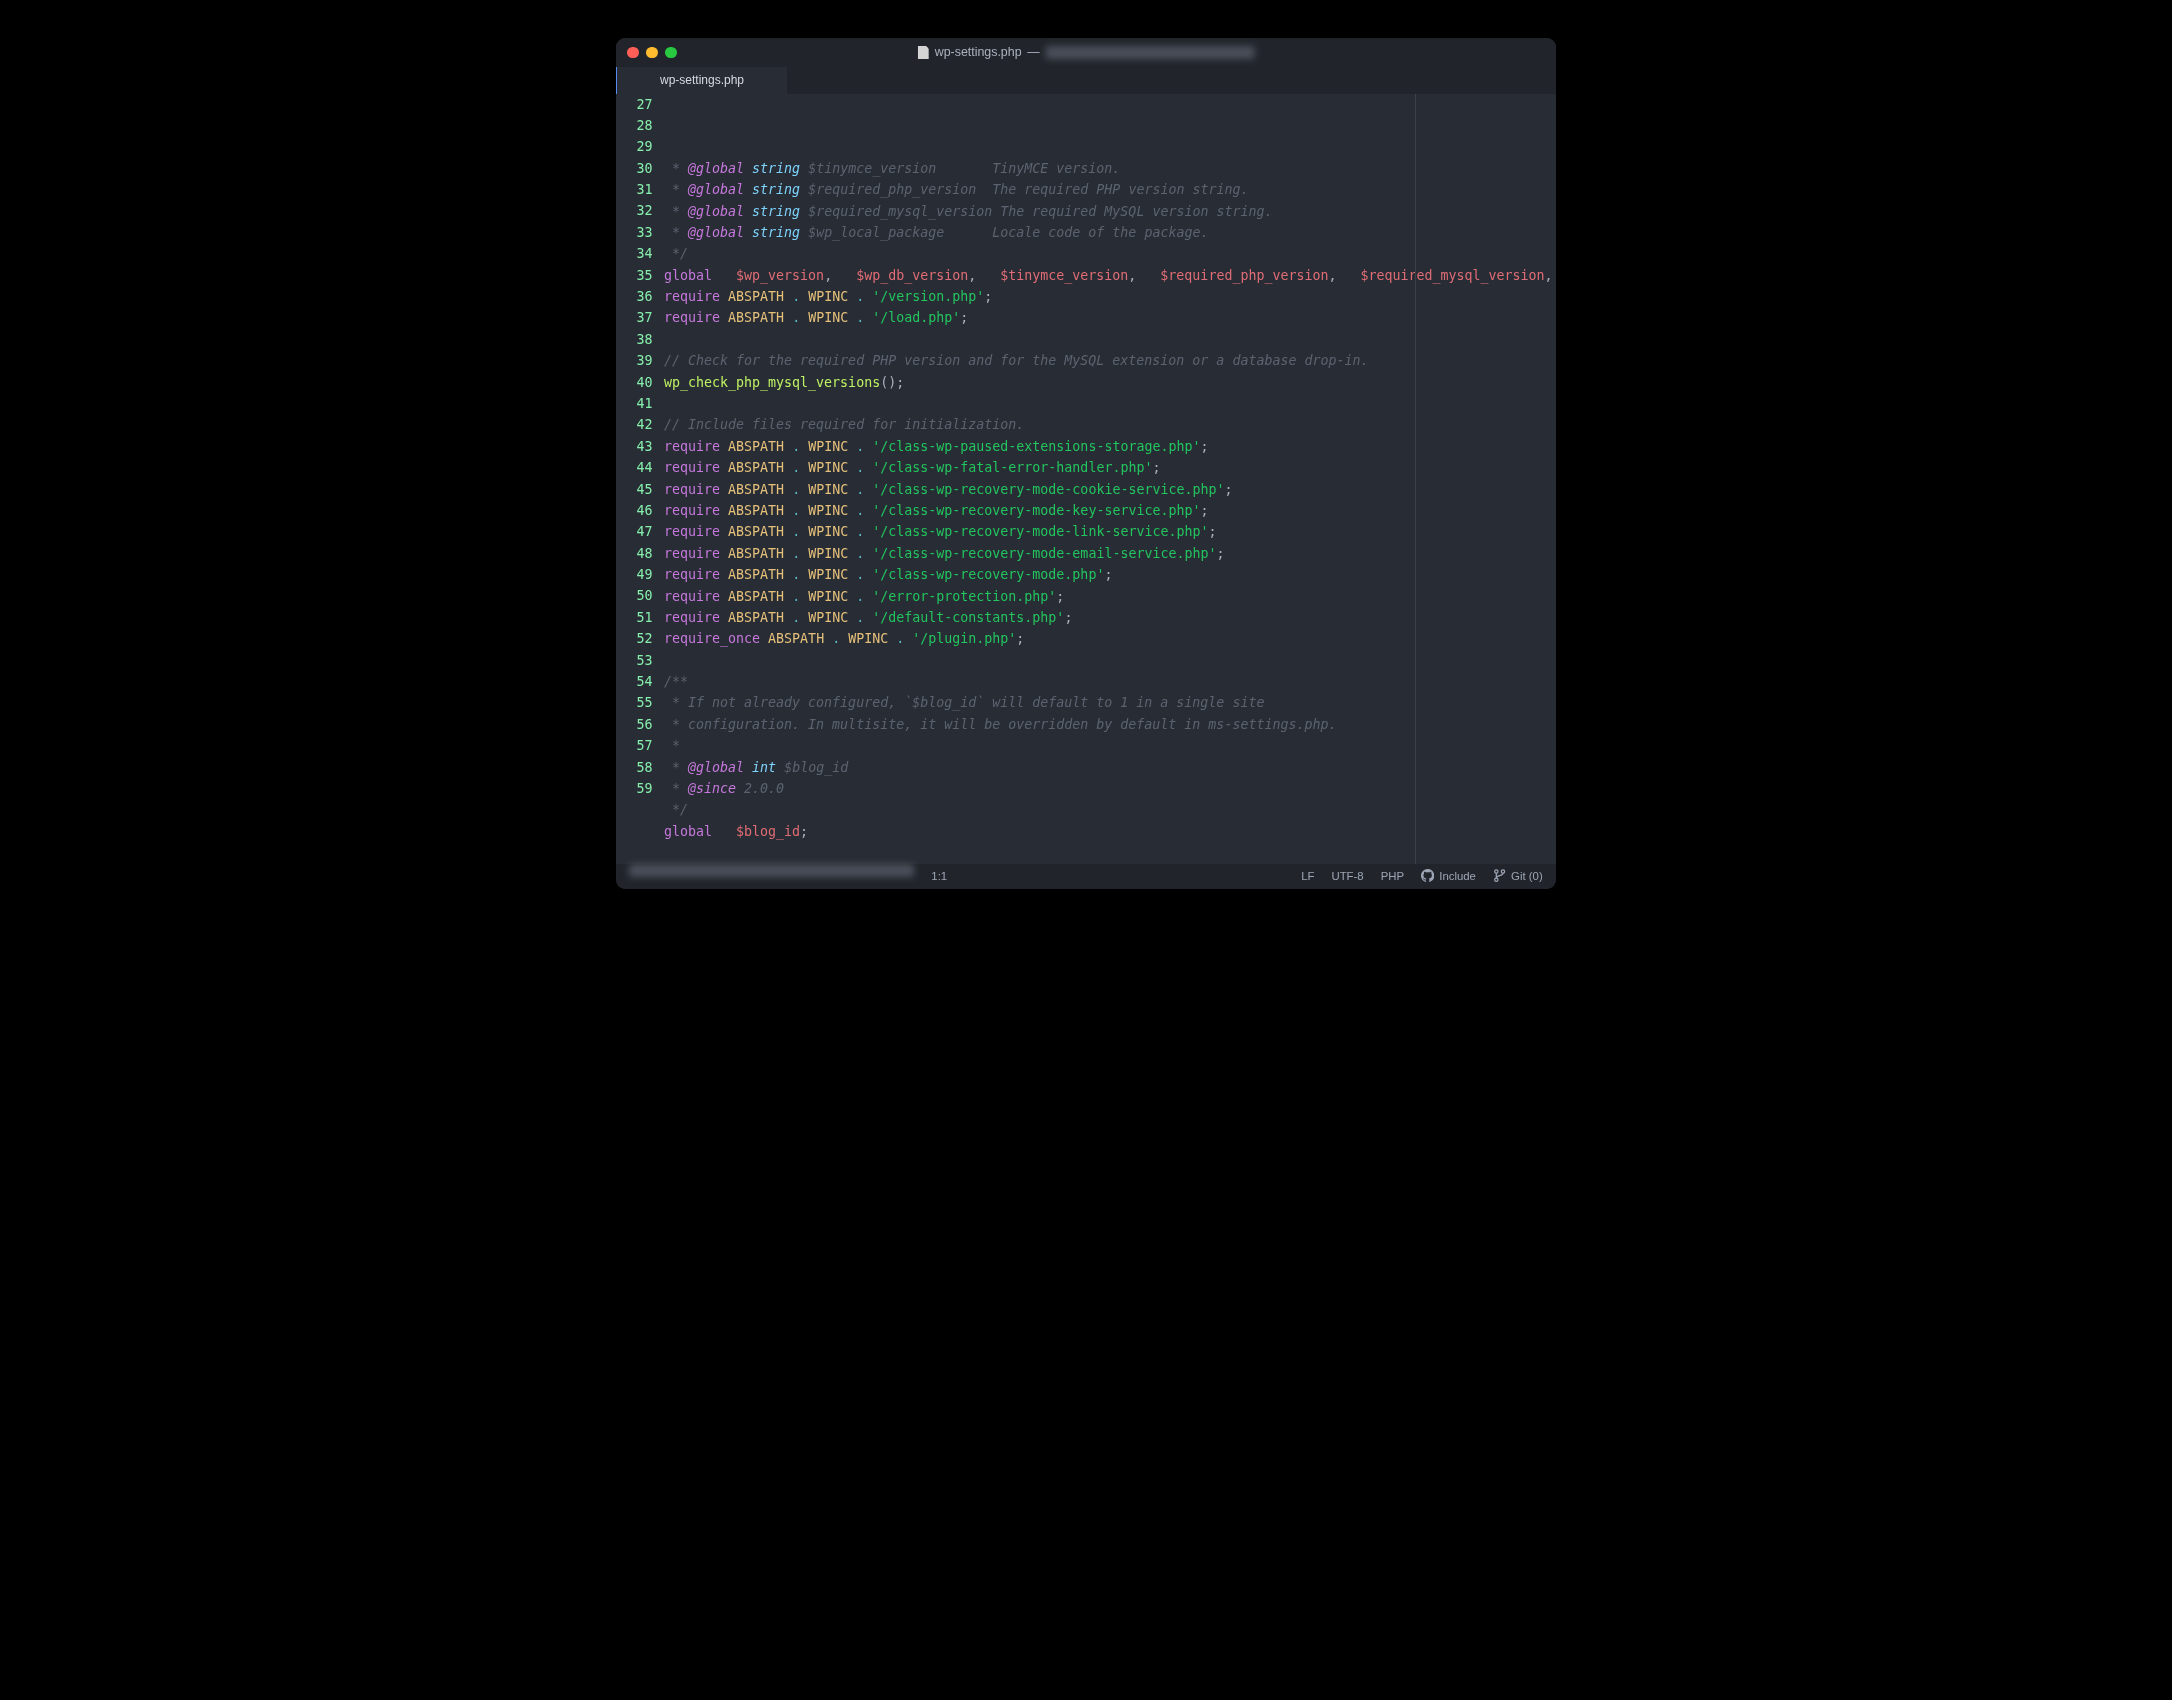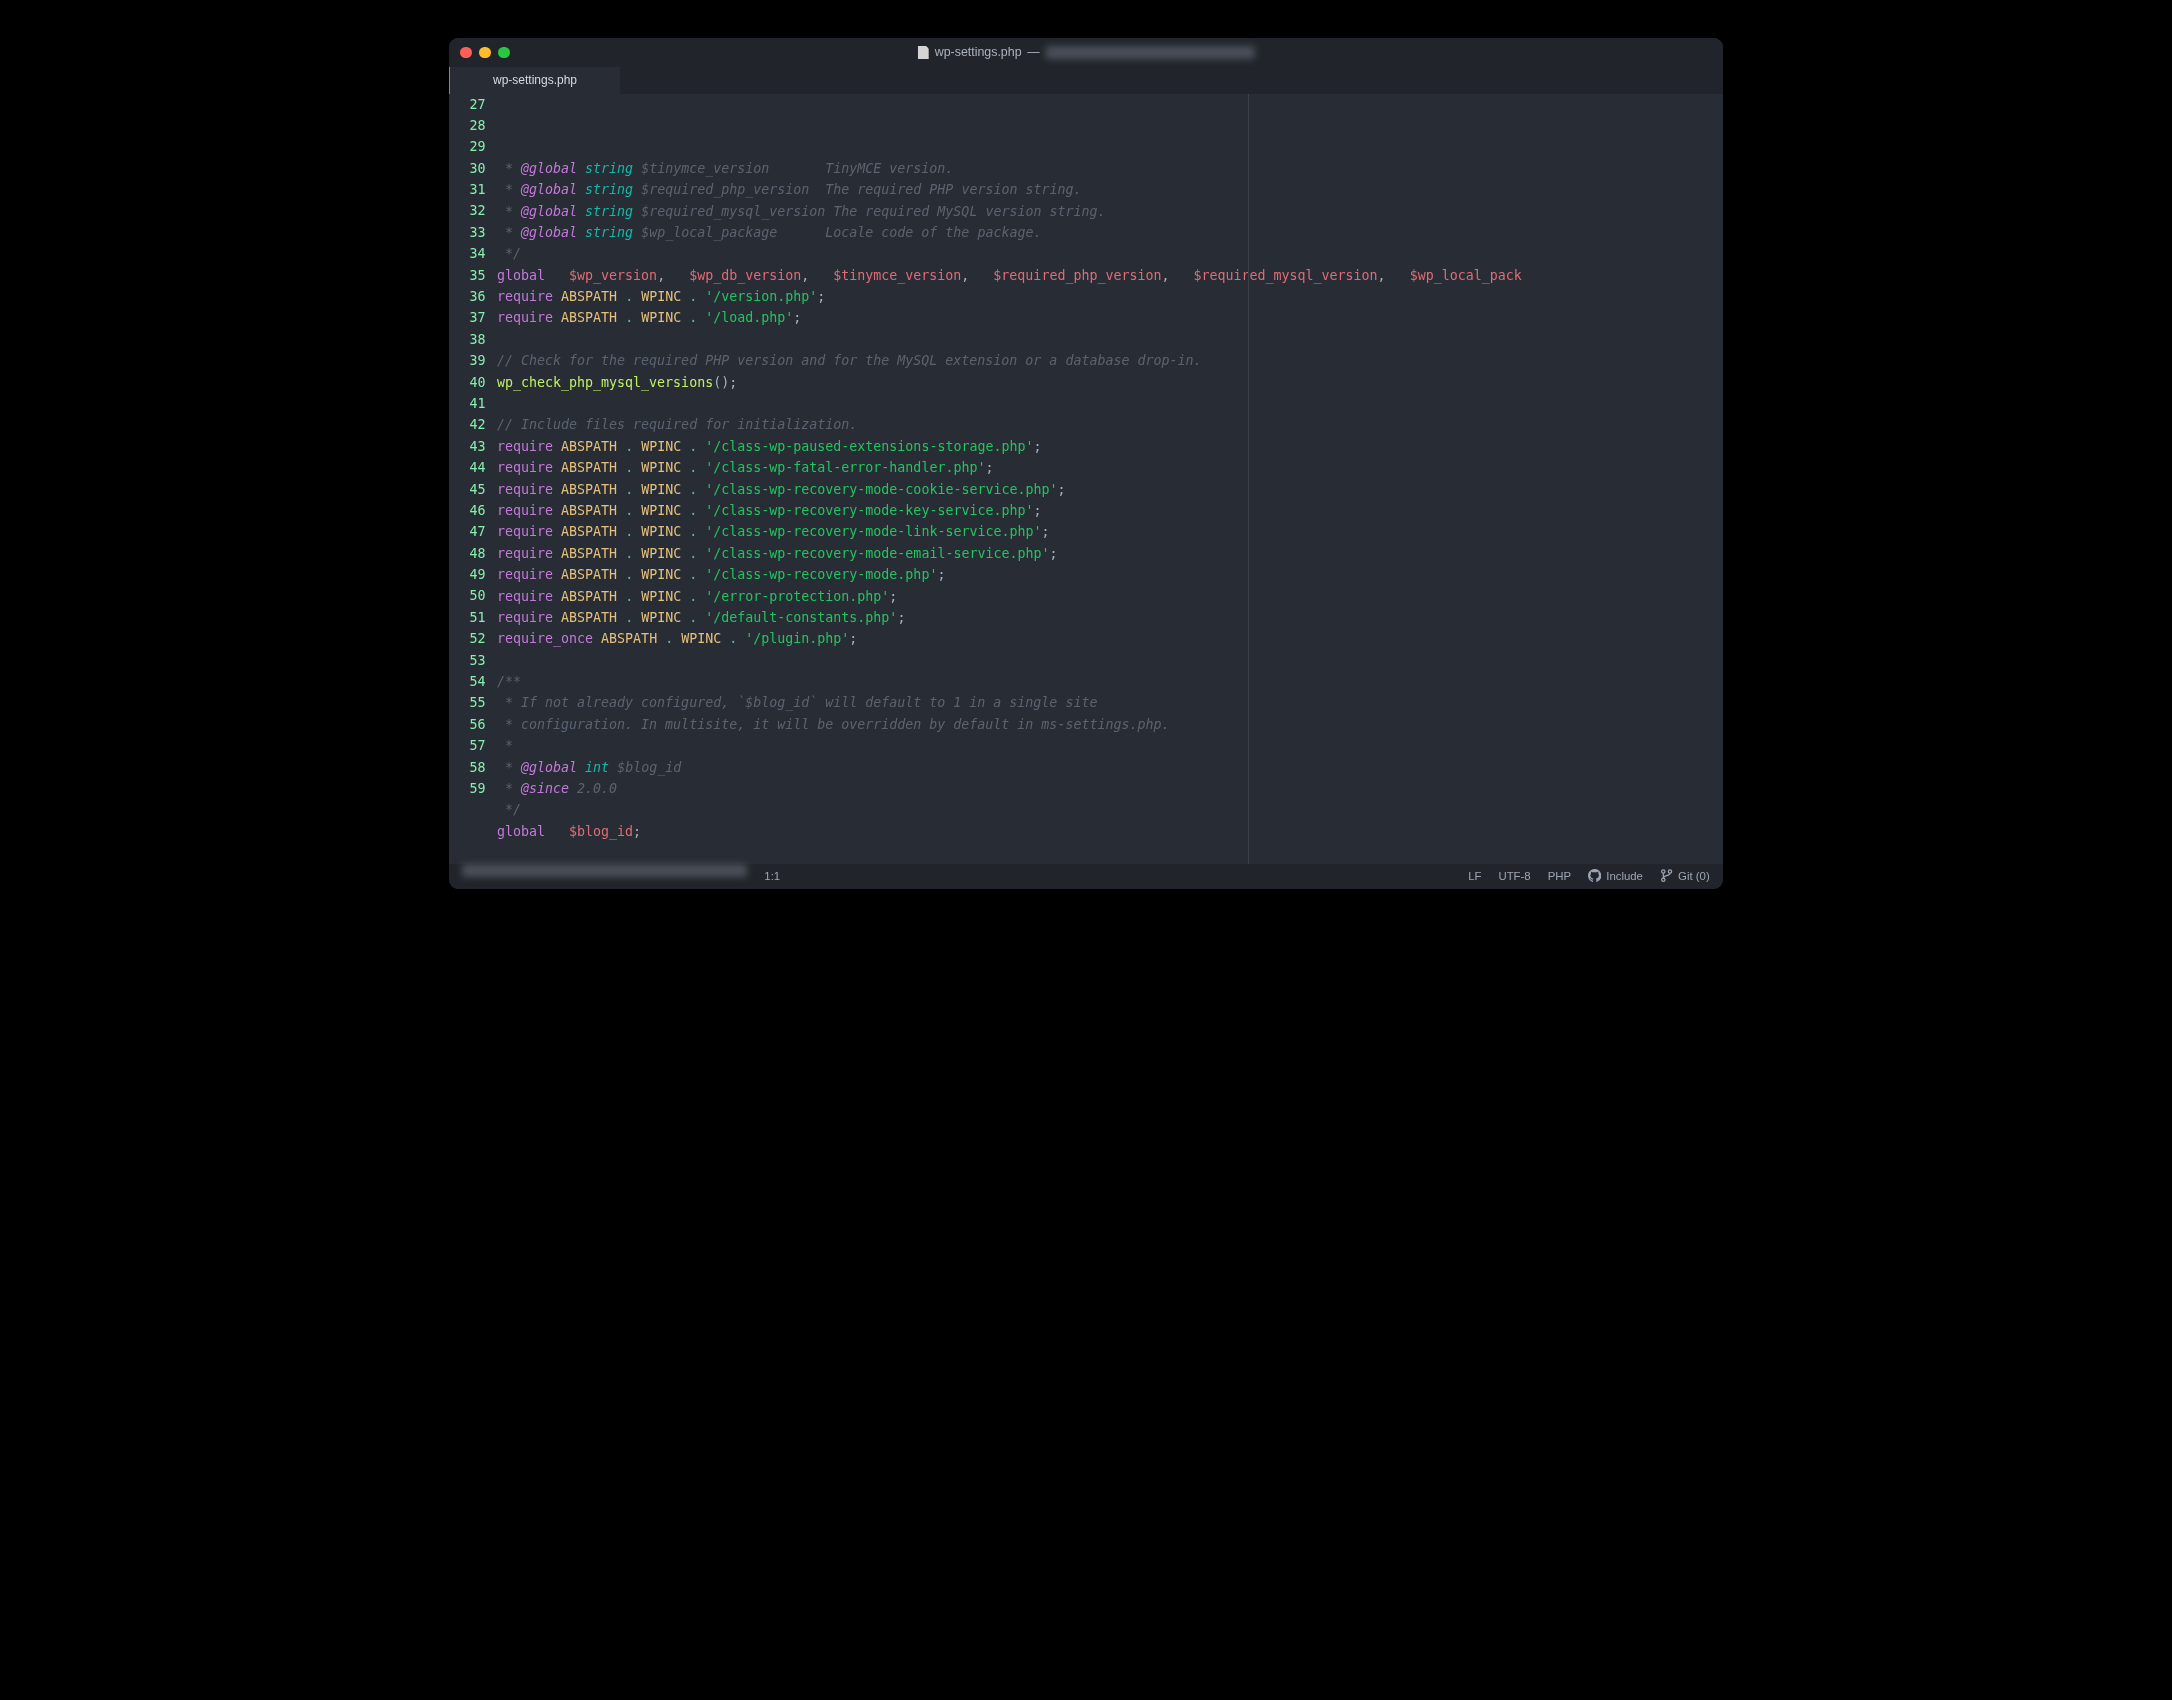--- a/index.html
+++ b/index.html
@@ -10,21 +10,21 @@
     body {
       background: #000;
       font-family: 'SF Mono', Monaco, Menlo, Consolas, monospace;
       display: flex;
       align-items: flex-start;
       justify-content: center;
       min-height: 100vh;
       padding: 38px;
     }
     .window {
-      width: 1274px;
+      width: 940px;
       background: #282c34;
       border-radius: 9.5px;
       overflow: hidden;
       box-shadow: 0 19px 57px rgba(0,0,0,0.5);
       display: flex;
       flex-direction: column;
     }
     .titlebar {
       background: #21252b;
       height: 28.5px;
@@ -146,21 +146,21 @@
       display: inline-block;
     }
     .branch-icon {
       width: 13.3px;
       height: 13.3px;
       display: inline-block;
     }
     
     .tk-comment { color: #5c6370; font-style: italic; }
     .tk-doctag { color: #c678dd; font-style: italic; }
-    .tk-type { color: #14b8a6; font-style: italic; }
+    .tk-type { color: #7dd3fc; font-style: italic; }
     .tk-docvar { color: #5c6370; font-style: italic; }
     .tk-keyword { color: #c678dd; }
     .tk-var { color: #e06c75; margin-left: 16px; }
     .tk-const { color: #e5c07b; }
     .tk-punct { color: #abb2bf; }
     .tk-op { color: #56b6c2; }
     .tk-string { color: #22c55e; }
     .tk-func { color: #bef264; }
     .tk-normal { color: #abb2bf; }
   </style>

